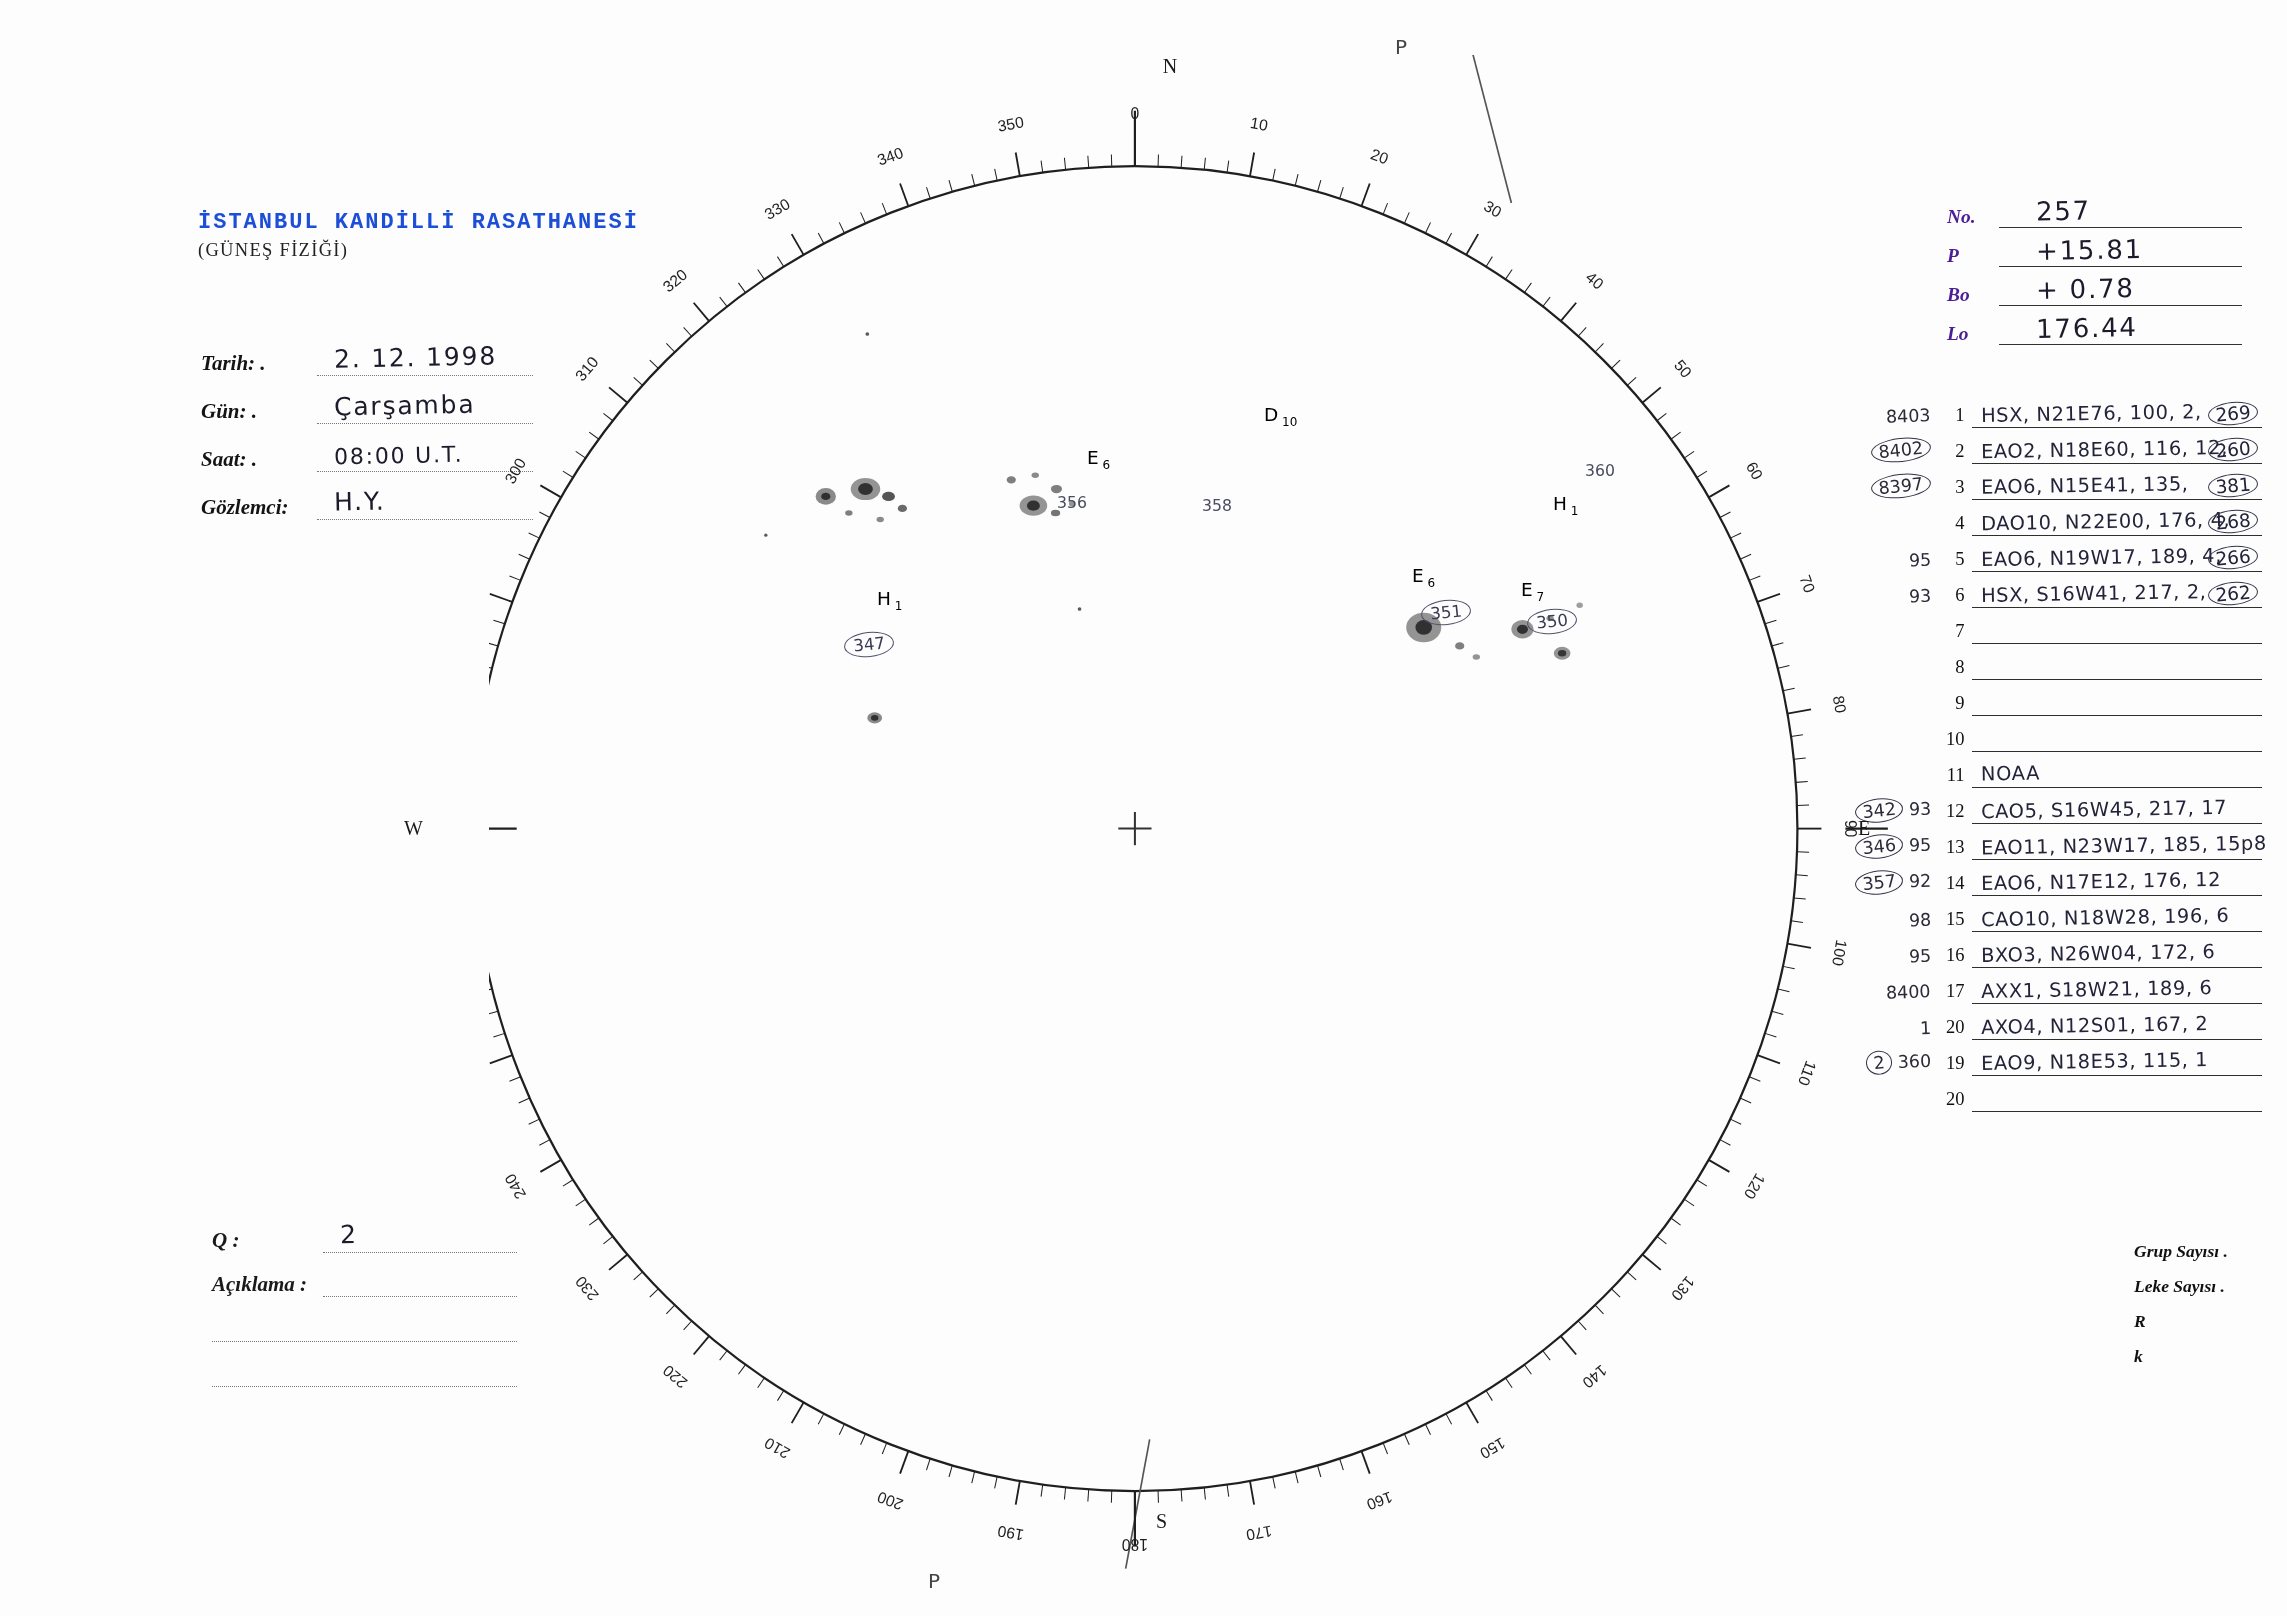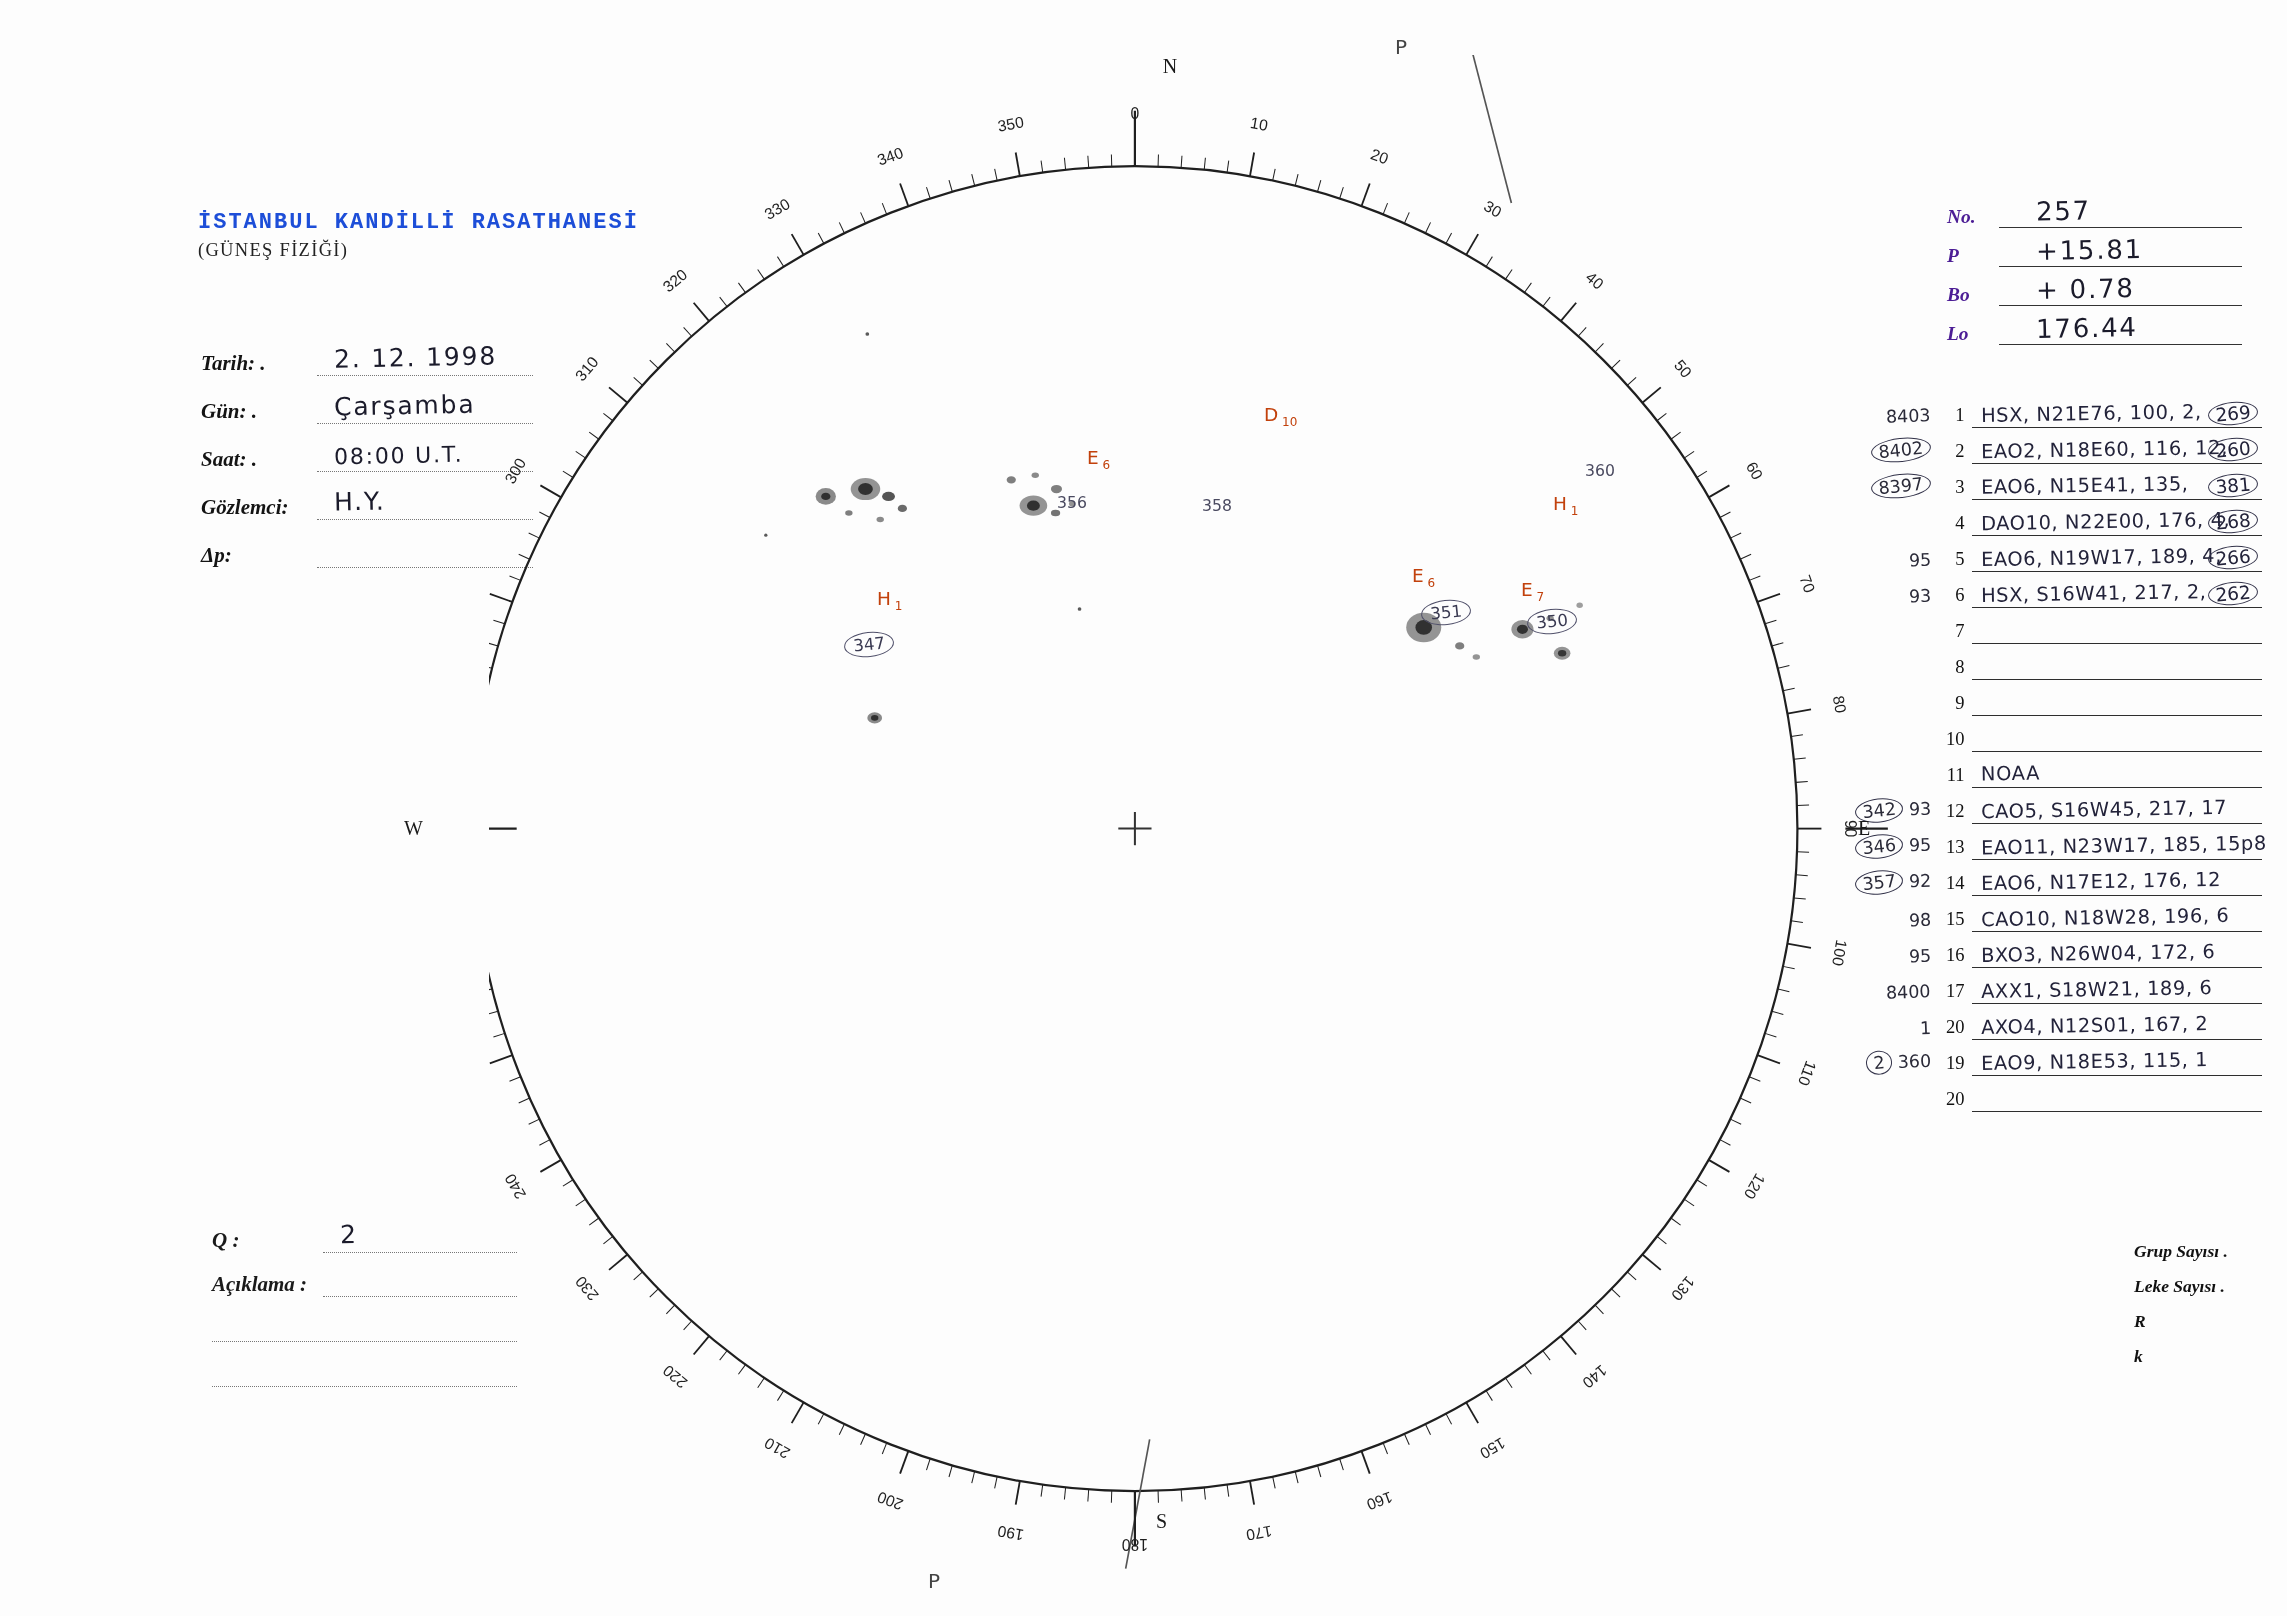--- a/index.html
+++ b/index.html
@@ -236,21 +236,21 @@
     flex: 1;
     border-bottom: 1.3px solid #333;
     height: 29.5px;
     position: relative;
   }
   .sum-val .hw { left: 44px; bottom: 0.9px; font-size: 23px; }
   
   .spot-label {
     position: absolute;
     font-family: "DejaVu Sans", sans-serif;
-    color: #c2410c;
+    color: #000000;
     font-size: 18.5px;
   }
   .circle-note {
     position: absolute;
     font-family: "DejaVu Sans", sans-serif;
     font-size: 16.6px;
     color: #3a3a52;
     border: 1.3px solid #50506a;
     border-radius: 50%;
     padding: 1.8px 8.3px;
@@ -290,26 +290,20 @@
     <div class="frow">
       <div class="flabel">Saat: .</div>
       <div class="fdots">
         <span class="hw small">08:00  U.T.</span>
       </div>
     </div>
     <div class="frow">
       <div class="flabel">Gözlemci:</div>
       <div class="fdots">
         <span class="hw">H.Y.</span>
-      </div>
-    </div>
-    <div class="frow">
-      <div class="flabel">Δp:</div>
-      <div class="fdots">
-        <span class="hw"></span>
       </div>
     </div>
   </div>
 
   <div class="form-q">
     <div class="qrow">
       <div class="qlabel">Q :</div>
       <div class="fdots">
         <span class="hw">2</span>
       </div>

